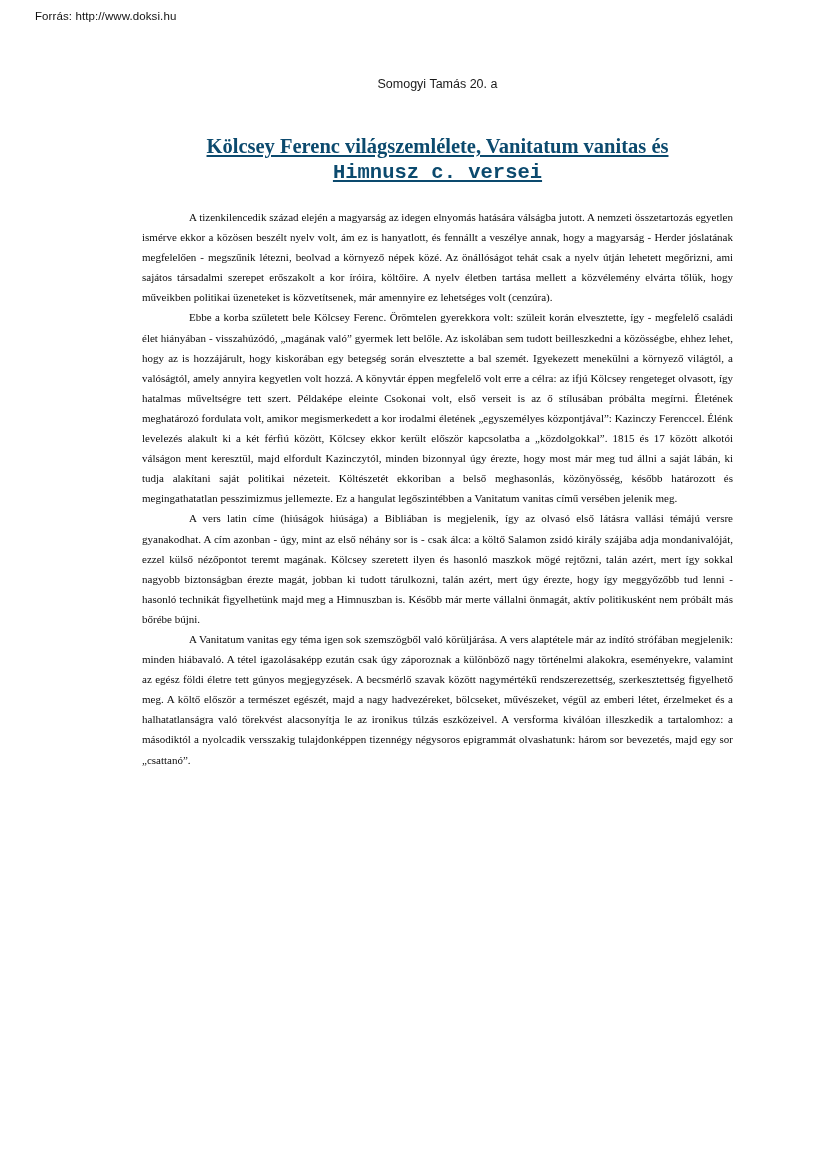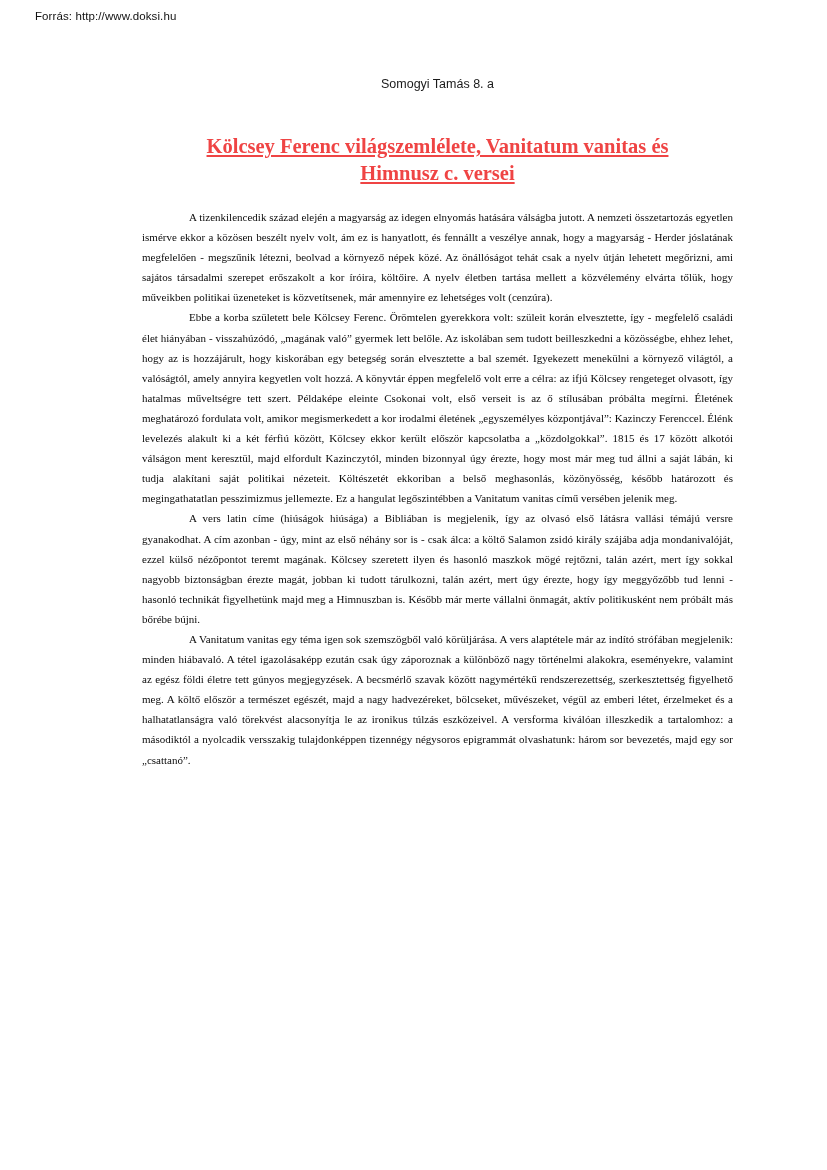--- a/index.html
+++ b/index.html
@@ -43,29 +43,30 @@
     color: #1a1a1a;
   }
   .doc-title {
     margin: 0;
     padding-top: 41px;
     text-align: center;
     font-family: "Liberation Serif", "DejaVu Serif", serif;
     font-size: 20.5px;
     font-weight: bold;
     line-height: 26.5px;
-    color: #ef4444;
+    color: #0c4a6e;
   }
   .doc-title .title-line {
     display: inline;
     text-decoration: underline;
     text-underline-offset: 2px;
   }
   .doc-title .tl2 {
     display: block;
+    font-family: Liberation Mono, monospace;
   }
   .prose {
     margin-top: 21px;
     font-family: "Liberation Serif", "DejaVu Serif", serif;
     font-size: 11px;
     line-height: 20.1px;
     color: #0a0a0a;
     text-align: justify;
     text-justify: inter-word;
     hyphens: none;
@@ -80,21 +81,21 @@
 </style>
 </head>
 <body>
 
 <div class="page">
 
   <div class="watermark">Forrás: http://www.doksi.hu</div>
 
   <div class="doc-body">
 
-    <div class="author-line">Somogyi Tamás 8. a</div>
+    <div class="author-line">Somogyi Tamás 20. a</div>
 
     <h1 class="doc-title">
       <span class="title-line tl1">Kölcsey Ferenc világszemlélete, Vanitatum vanitas és</span>
       <span class="tl2"><span class="title-line">Himnusz c. versei</span></span>
     </h1>
 
     <div class="prose">
       <p>A tizenkilencedik század elején a magyarság az idegen elnyomás hatására válságba jutott. A nemzeti összetartozás egyetlen ismérve ekkor a közösen beszélt nyelv volt, ám ez is hanyatlott, és fennállt a veszélye annak, hogy a magyarság - Herder jóslatának megfelelően - megszűnik létezni, beolvad a környező népek közé. Az önállóságot tehát csak a nyelv útján lehetett megőrizni, ami sajátos társadalmi szerepet erőszakolt a kor íróira, költőire. A nyelv életben tartása mellett a közvélemény elvárta tőlük, hogy műveikben politikai üzeneteket is közvetítsenek, már amennyire ez lehetséges volt (cenzúra).</p>
       <p>Ebbe a korba született bele Kölcsey Ferenc. Örömtelen gyerekkora volt: szüleit korán elvesztette, így - megfelelő családi élet hiányában - visszahúzódó, „magának való” gyermek lett belőle. Az iskolában sem tudott beilleszkedni a közösségbe, ehhez lehet, hogy az is hozzájárult, hogy kiskorában egy betegség során elvesztette a bal szemét. Igyekezett menekülni a környező világtól, a valóságtól, amely annyira kegyetlen volt hozzá. A könyvtár éppen megfelelő volt erre a célra: az ifjú Kölcsey rengeteget olvasott, így hatalmas műveltségre tett szert. Példaképe eleinte Csokonai volt, első verseit is az ő stílusában próbálta megírni. Életének meghatározó fordulata volt, amikor megismerkedett a kor irodalmi életének „egyszemélyes központjával”: Kazinczy Ferenccel. Élénk levelezés alakult ki a két férfiú között, Kölcsey ekkor került először kapcsolatba a „közdolgokkal”. 1815 és 17 között alkotói válságon ment keresztül, majd elfordult Kazinczytól, minden bizonnyal úgy érezte, hogy most már meg tud állni a saját lábán, ki tudja alakítani saját politikai nézeteit. Költészetét ekkoriban a belső meghasonlás, közönyösség, később határozott és megingathatatlan pesszimizmus jellemezte. Ez a hangulat legőszintébben a Vanitatum vanitas című versében jelenik meg.</p>
       <p>A vers latin címe (hiúságok hiúsága) a Bibliában is megjelenik, így az olvasó első látásra vallási témájú versre gyanakodhat. A cím azonban - úgy, mint az első néhány sor is - csak álca: a költő Salamon zsidó király szájába adja mondanivalóját, ezzel külső nézőpontot teremt magának. Kölcsey szeretett ilyen és hasonló maszkok mögé rejtőzni, talán azért, mert így sokkal nagyobb biztonságban érezte magát, jobban ki tudott tárulkozni, talán azért, mert úgy érezte, hogy így meggyőzőbb tud lenni - hasonló technikát figyelhetünk majd meg a Himnuszban is. Később már merte vállalni önmagát, aktív politikusként nem próbált más bőrébe bújni.</p>

